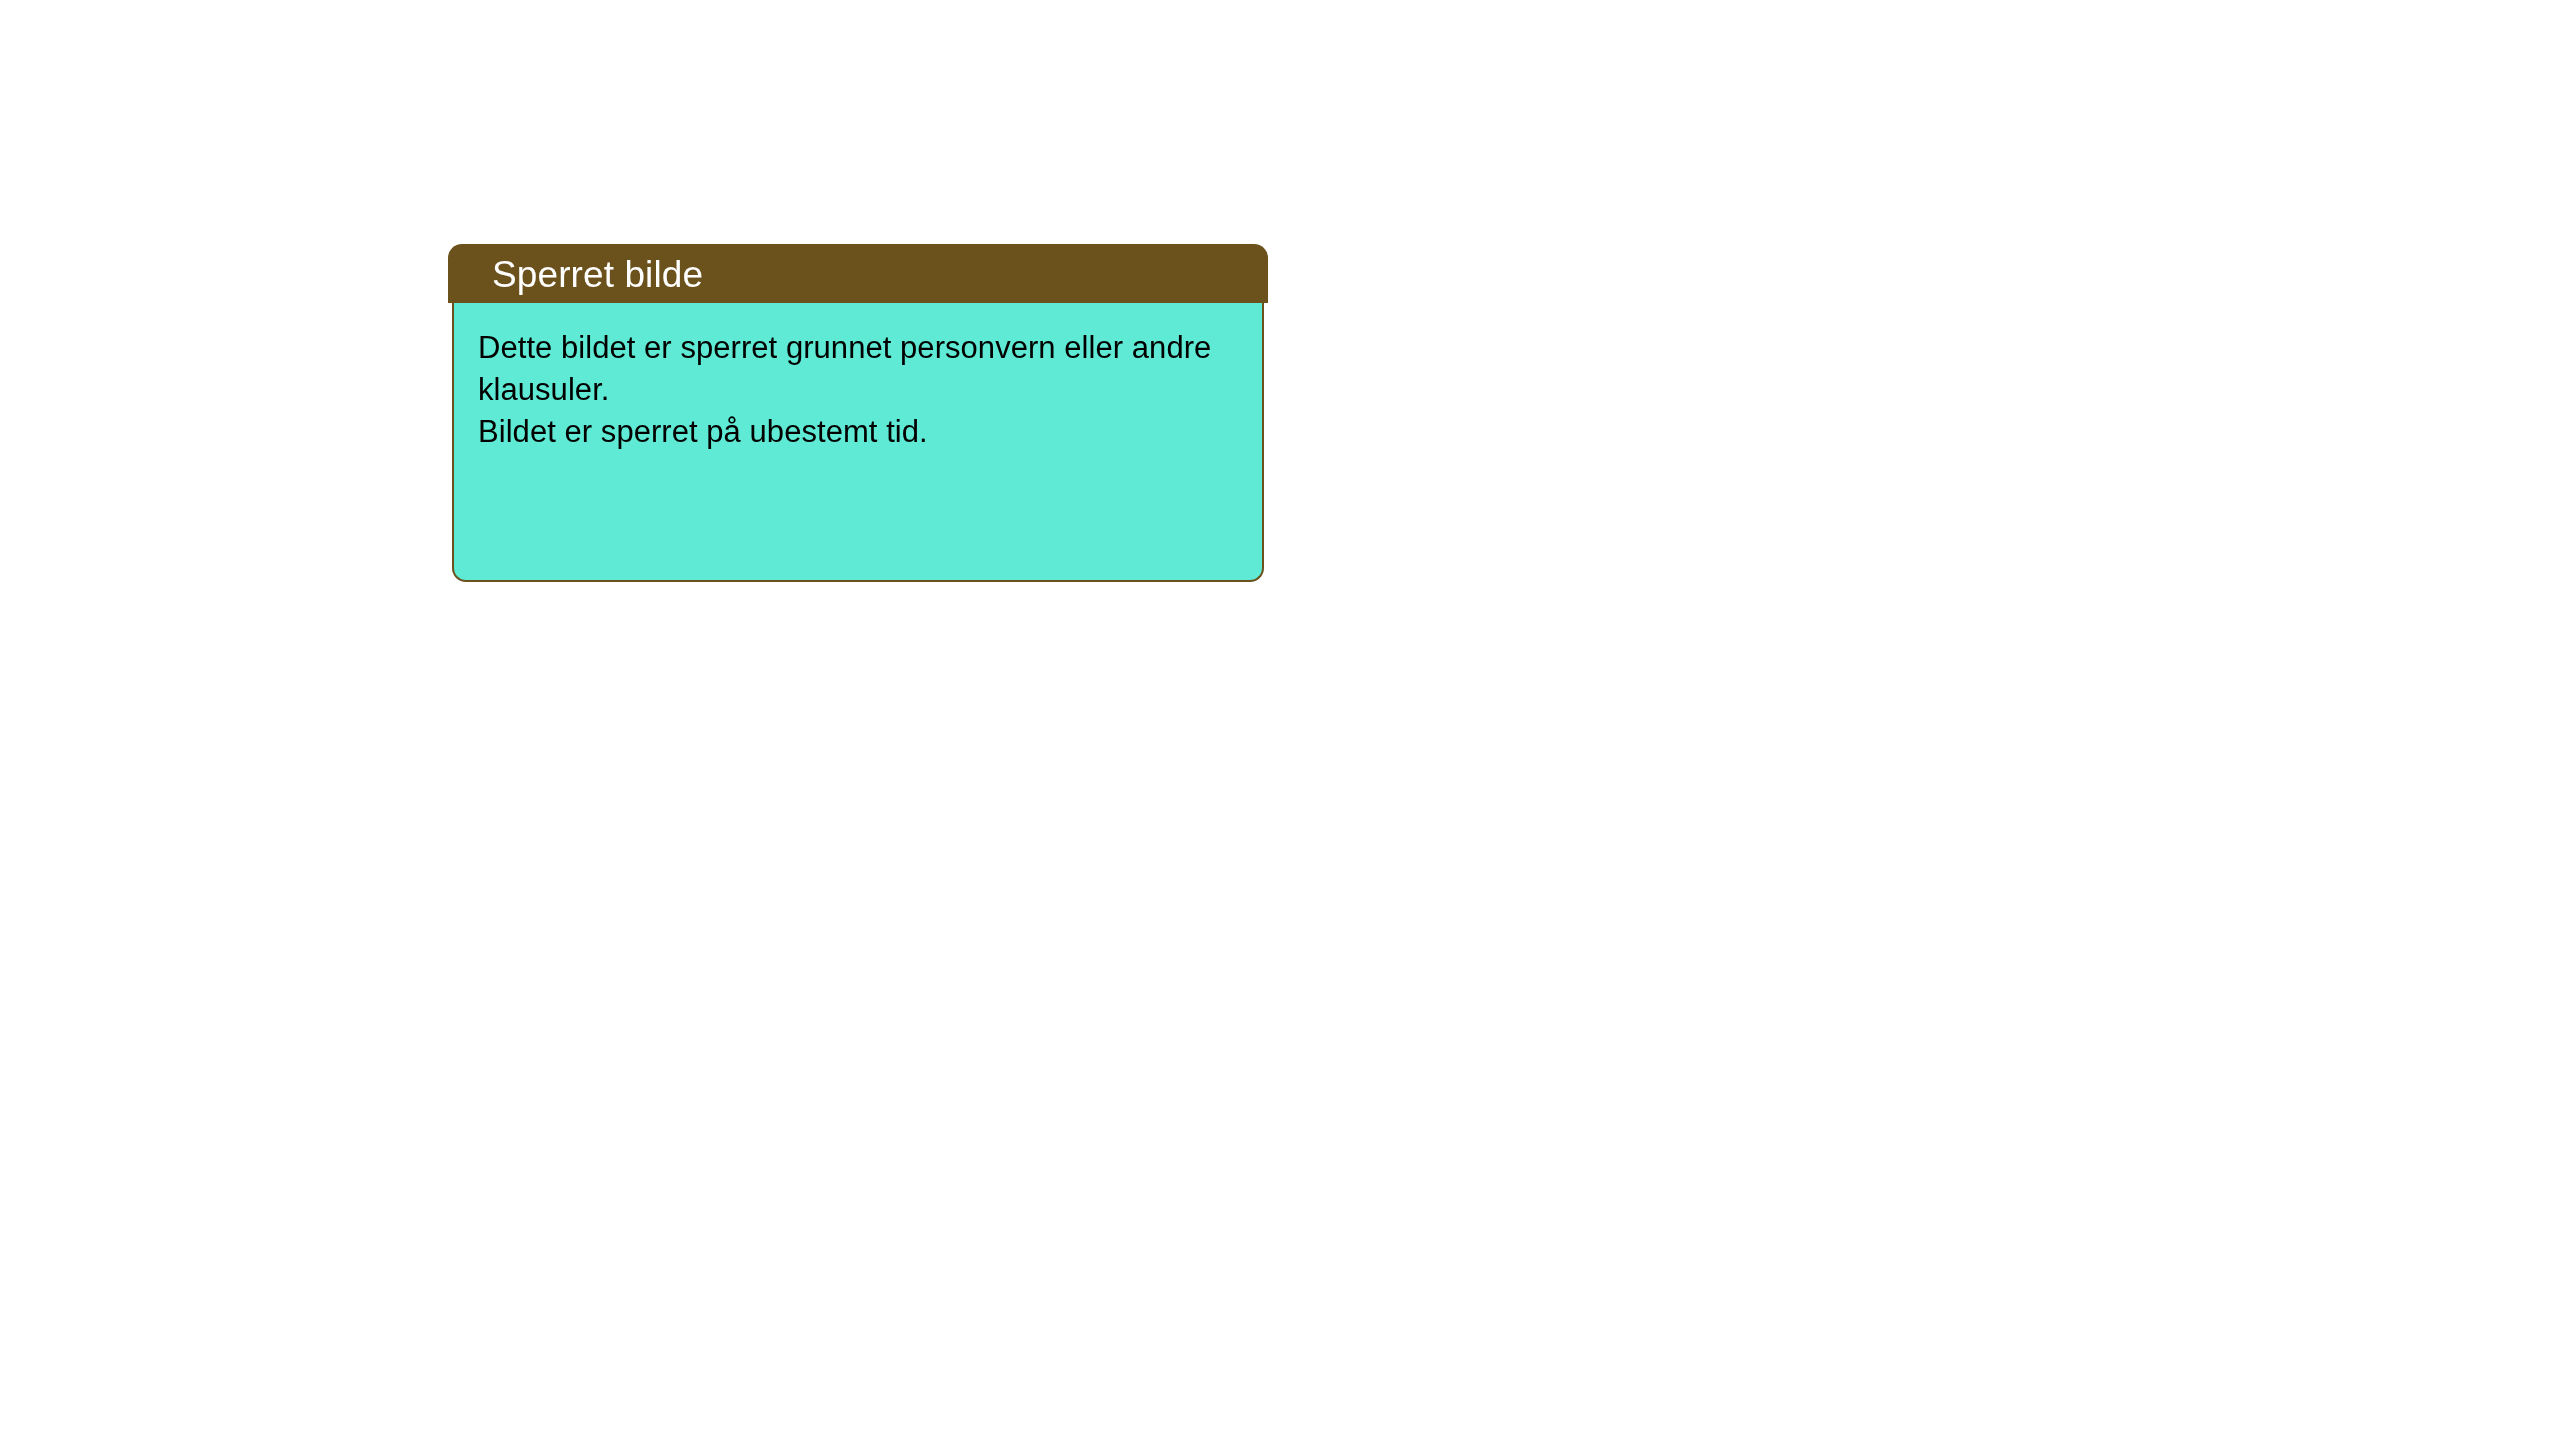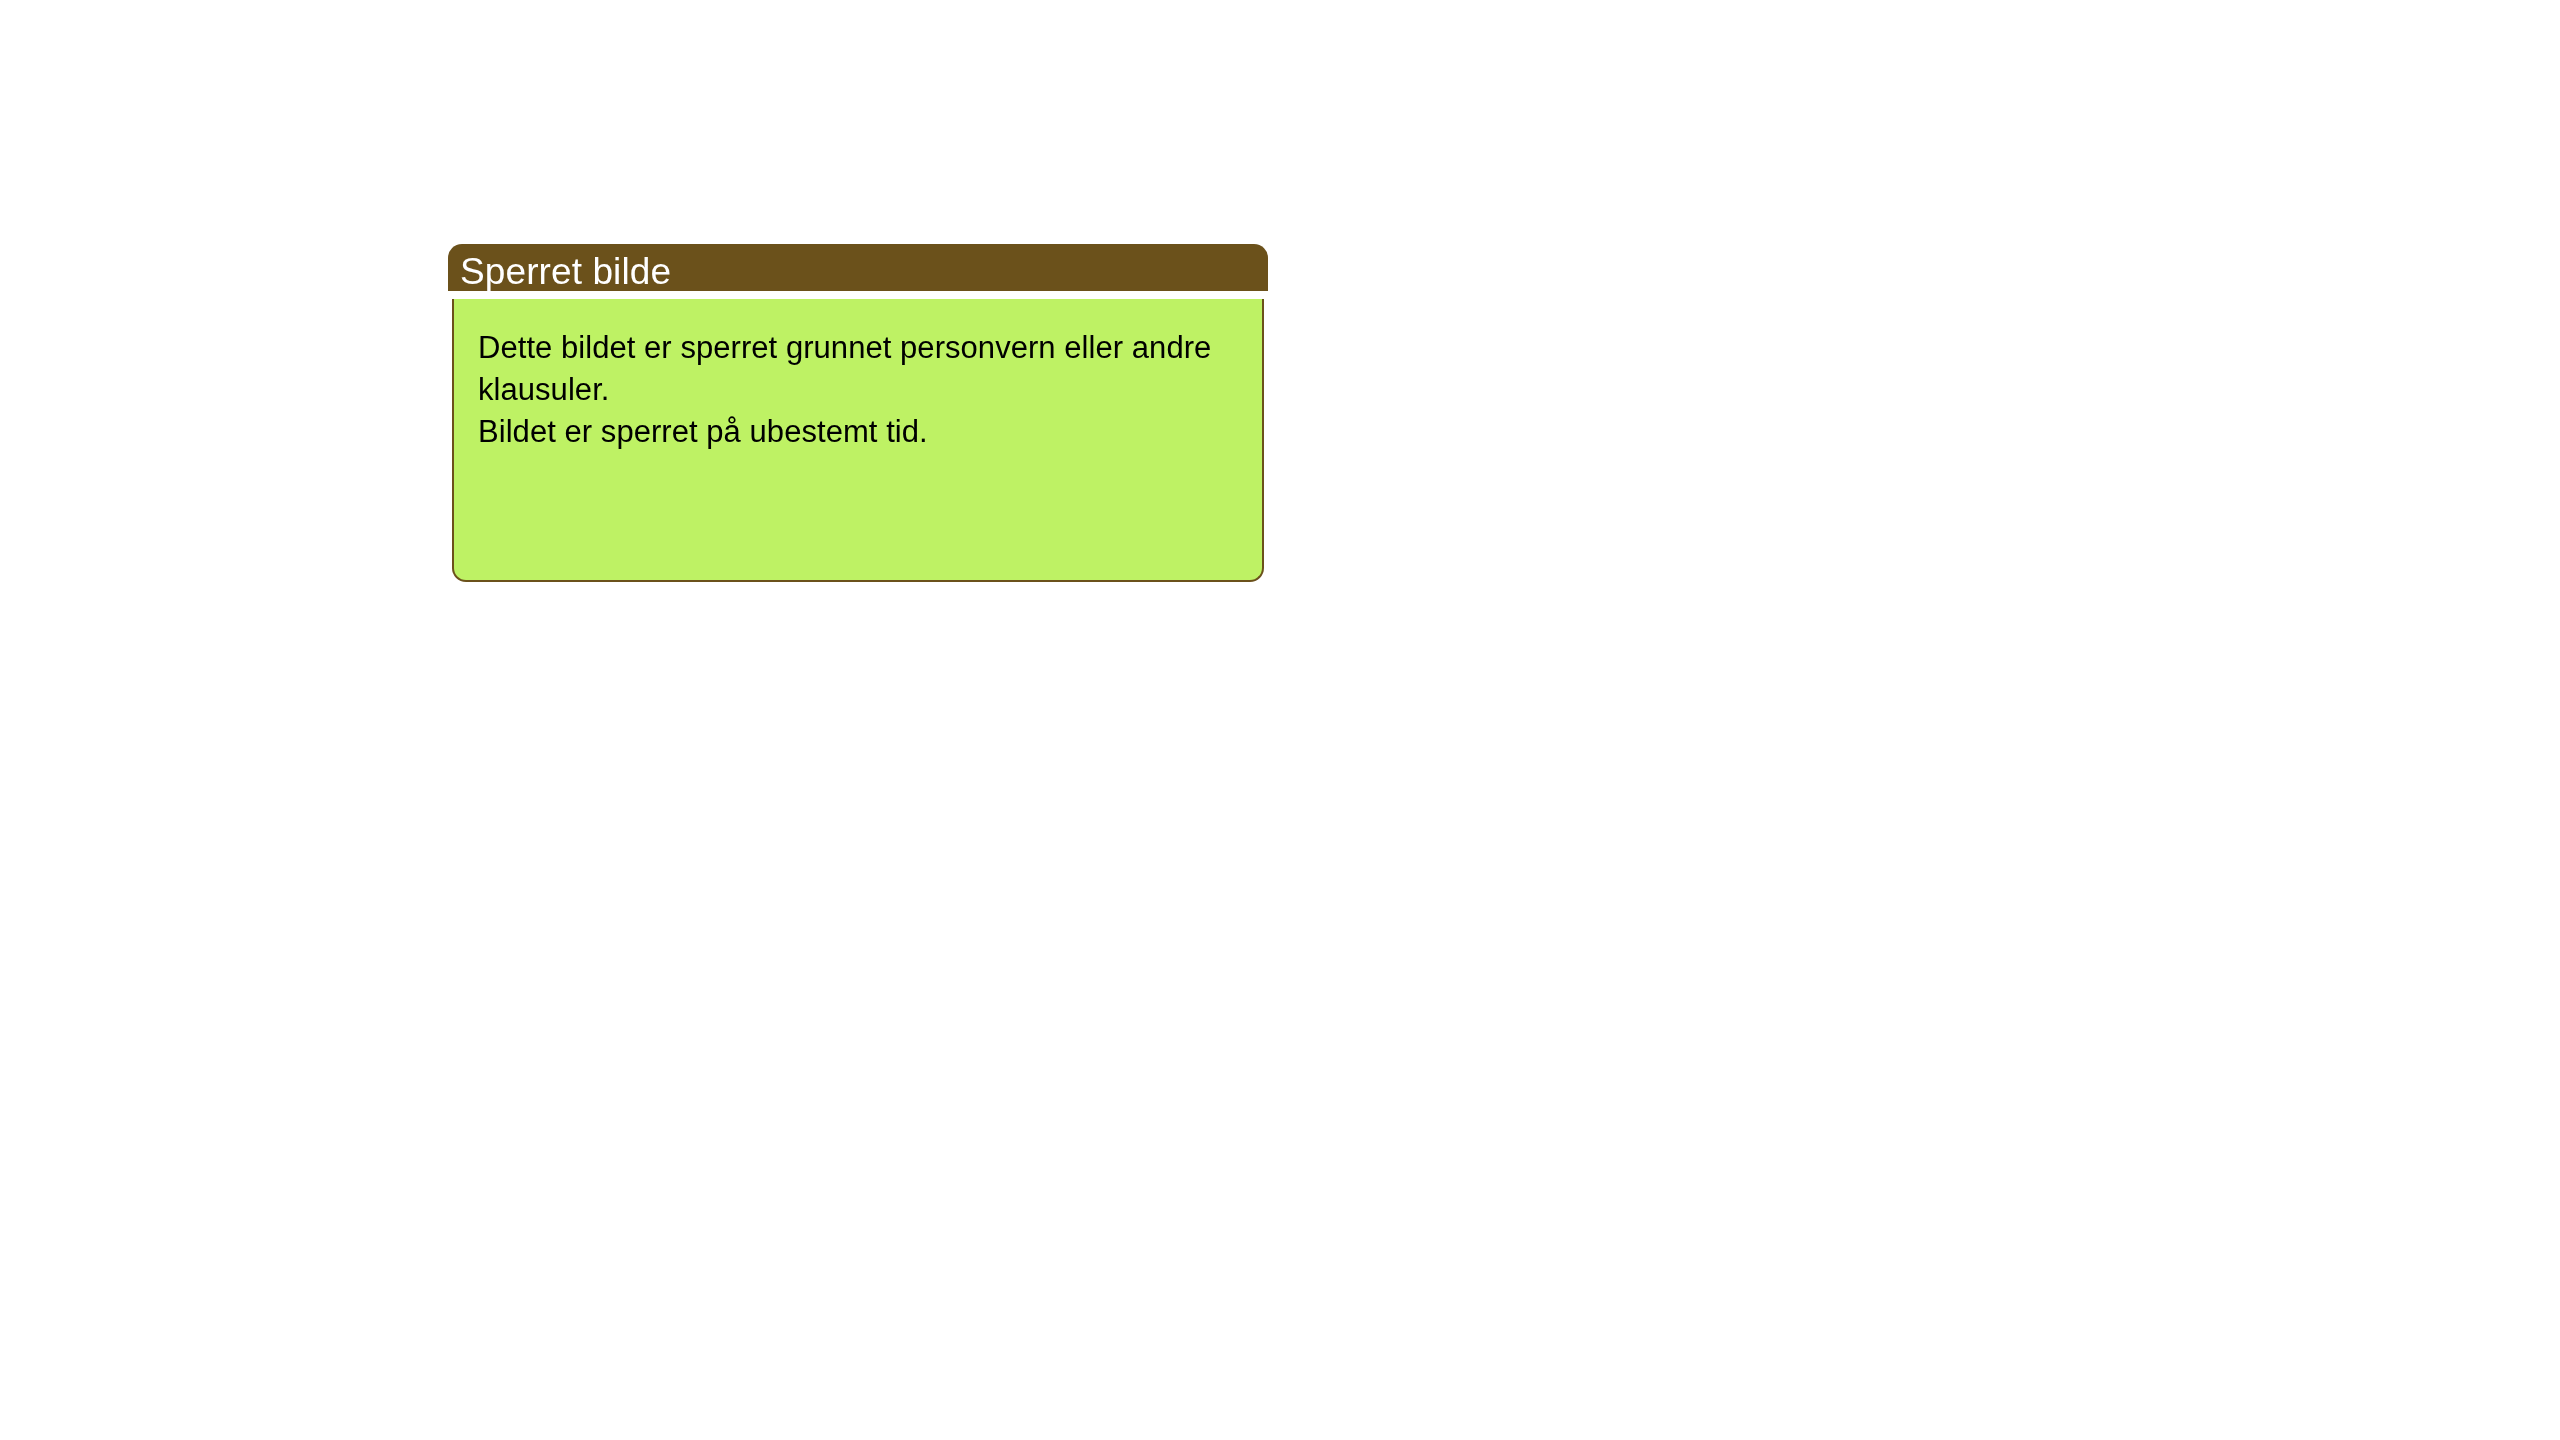--- a/index.html
+++ b/index.html
@@ -26,27 +26,27 @@
   .card {
     position: absolute;
     box-sizing: border-box;
   }
 
   .card-header {
     position: absolute;
     left: -4px;
     right: -4px;
     top: 0;
-    height: 47px;
+    height: 59px;
     background: #6b511b;
     border-top-left-radius: 14px;
     border-top-right-radius: 14px;
     display: flex;
-    align-items: flex-end;
-    padding: 0 0 0 12px;
+    align-items: center;
+    padding: 0 0 0 44px;
     box-sizing: border-box;
     z-index: 2;
   }
 
   .card-title {
     color: #ffffff;
     font-size: 37px;
     line-height: 40px;
     font-weight: 400;
     letter-spacing: 0.1px;
@@ -54,21 +54,21 @@
     position: relative;
     top: 1px;
   }
 
   .card-body {
     position: absolute;
     left: 0;
     right: 0;
     top: 55px;
     bottom: 0;
-    background: #bef264;
+    background: #5eead4;
     border: 2px solid #6b511b;
     border-top: none;
     border-bottom-left-radius: 14px;
     border-bottom-right-radius: 14px;
     box-sizing: border-box;
     padding: 28px 34px 0 24px;
     z-index: 1;
   }
 
   .card-paragraph {

